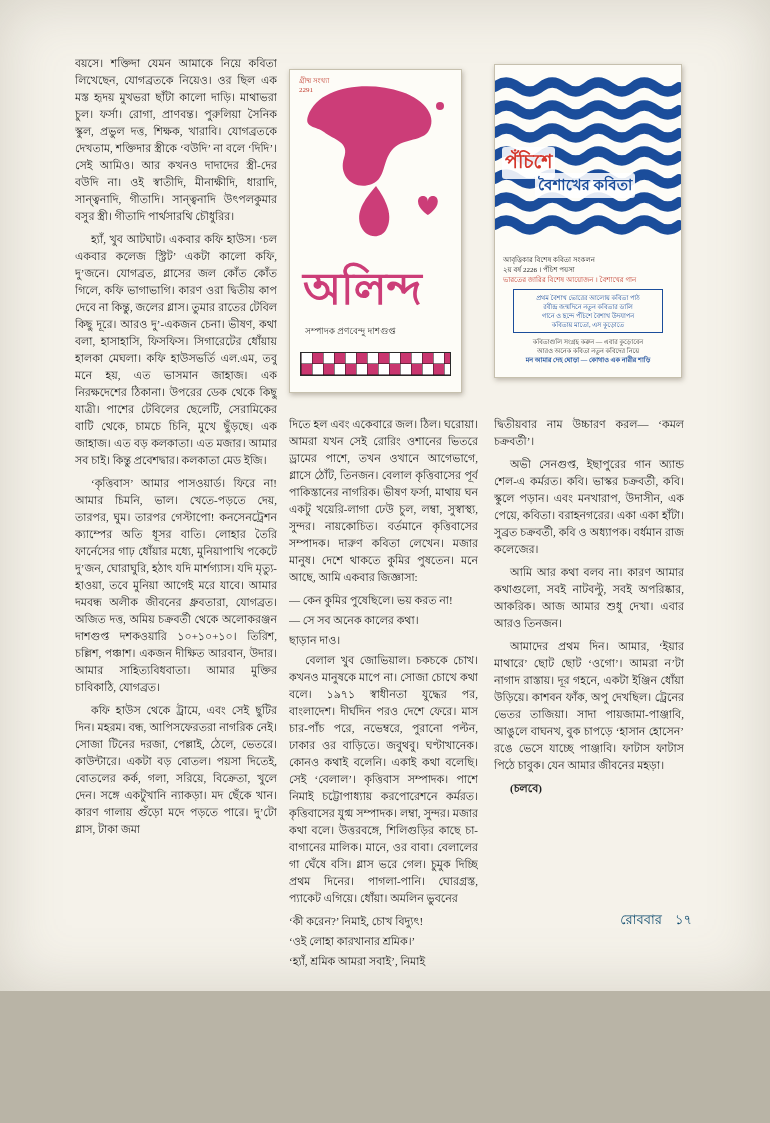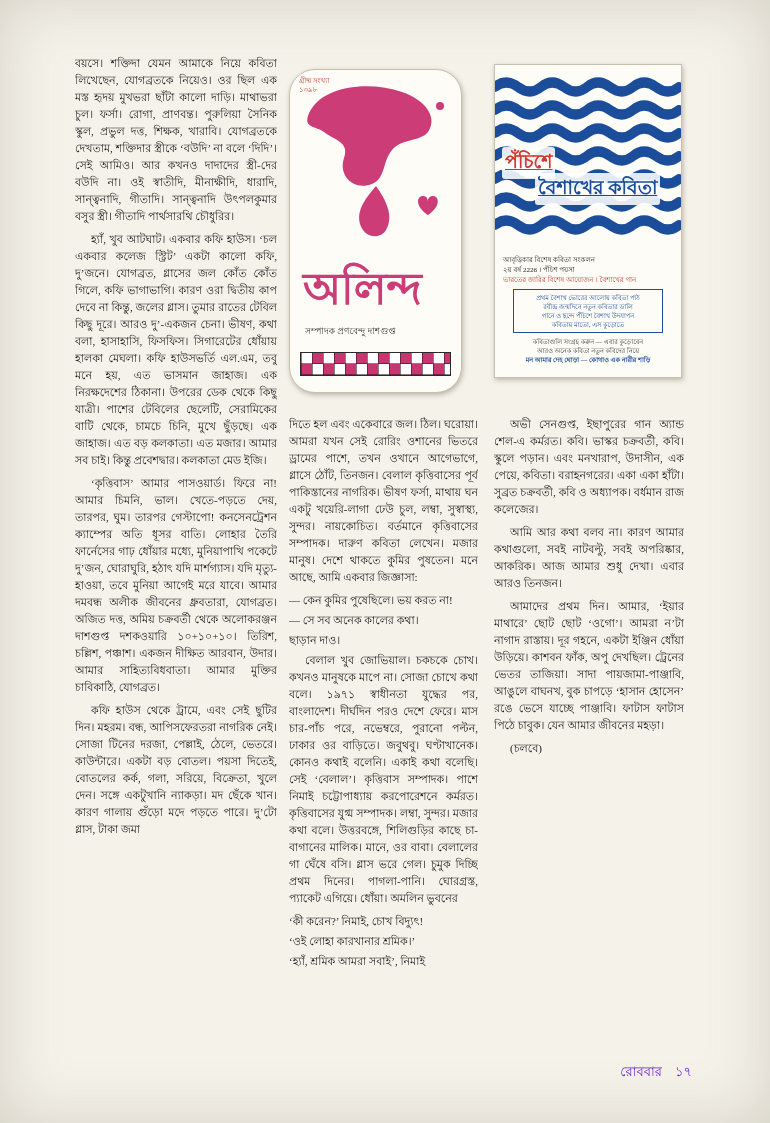--- a/index.html
+++ b/index.html
@@ -1,42 +1,42 @@
 <!DOCTYPE html>
 <html><head>
 <meta charset="utf-8">
 <style>
   html,body{margin:0;padding:0;background:#b9b4a6;}
   .page{
-    position:relative; width:770px; height:1123px; margin:0 auto;
+    position:relative; width:770px; height:991px; margin:0 auto;
     background:#f5f2ea;
     box-shadow:inset 0 0 60px rgba(120,110,90,.25);
     font-family:"Liberation Serif", serif;
     color:#1c1c1c;
     overflow:hidden;
   }
   .col{position:absolute; overflow:hidden;}
   .col p{
     font-size:11px; line-height:17px; text-align:justify;
     margin:0 0 6px 0; text-indent:16px;
   }
   .col p.noindent{text-indent:0;}
   .col p.dialogue{text-indent:0; margin-bottom:3px;}
   .col-left{left:75px; top:55px; width:202px; height:995px;}
   .col-mid{left:289px; top:416px; width:189px; height:634px;font-family:Liberation Serif, serif;}
   .col-right{left:494px; top:416px; width:190px; height:634px;}
-  .ending{text-align:right; font-weight:normal; margin-top:4px;}
+  .ending{text-align:right; font-weight:bold; margin-top:4px;}
 
   
   .cover{
     position:absolute; background:#fdfcf7;
     border:1px solid #c6c0ae;
     box-shadow:1px 2px 5px rgba(80,70,50,.35);
   }
-  .cover1{left:289px; top:69px; width:171px; height:322px;border-radius:26px;}
+  .cover1{left:289px; top:69px; width:171px; height:322px;}
   .c1-corner{
     position:absolute; top:7px; left:9px;
     font-size:7px; line-height:9px; color:#c0392b;
   }
   .c1-art{position:absolute; top:8px; left:0; width:171px; height:190px;}
   .c1-title{
     position:absolute; left:13px; top:198px;
     font-size:44px; line-height:44px; font-weight:bold; color:#cc3d78;
   }
   .c1-editor{
@@ -52,62 +52,61 @@
     border:1px solid #2a2a2a;
   }
 
   
   .cover2{left:494px; top:64px; width:186px; height:312px;}
   .c2-waves{position:absolute; top:10px; left:0; width:186px; height:172px;}
   .c2-title1,.c2-title2{
     position:absolute; font-weight:bold;
     background:rgba(255,255,255,.88); padding:0 3px; border-radius:3px;
     text-shadow:0 0 3px #fff;
-    text-decoration:underline;
   }
   .c2-title1{left:7px; top:82px; font-size:19px; color:#d4372c;}
-  .c2-title2{left:40px; top:108px; font-size:19px; color:#1b4d9b;}
+  .c2-title2{left:40px; top:108px; font-size:15px; color:#1b4d9b;}
   .c2-meta{
     position:absolute; top:190px; left:8px; right:8px;
     text-align:left; font-size:7px; line-height:10px; color:#222;
   }
   .c2-meta .red{color:#c0392b;}
   .c2-box{
     position:absolute; top:224px; left:18px; right:18px;
     border:1px solid #1b4d9b; padding:3px 4px;
     text-align:center; font-size:6.5px; line-height:9px; color:#1b4d9b;
   }
   .c2-bottom{
     position:absolute; top:272px; left:10px; right:10px;
     text-align:center; font-size:6.5px; line-height:9px; color:#333;
   }
   .c2-bottom .blue{color:#1b4d9b; font-weight:bold;}
 
   .footer{
-    position:absolute; right:78px; bottom:40px;
-    font-size:13px; color:#6d28d9;
+    position:absolute; right:78px; bottom:60px;
+    font-size:13px; color:#0c4a6e;
   }
   .footer .pagenum{margin-left:10px;}
 </style>
 </head>
 <body>
 
 <div class="page">
 
   <div class="col col-left">
     <p class="noindent">বয়সে। শক্তিদা যেমন আমাকে নিয়ে কবিতা লিখেছেন, যোগব্রতকে নিয়েও। ওর ছিল এক মস্ত হৃদয় মুখভরা ছাঁটা কালো দাড়ি। মাথাভরা চুল। ফর্সা। রোগা, প্রাণবন্ত। পুরুলিয়া সৈনিক স্কুল, প্রভুল দত্ত, শিক্ষক, খারাবি। যোগব্রতকে দেখতাম, শক্তিদার স্ত্রীকে ‘বউদি’ না বলে ‘দিদি’। সেই আমিও। আর কখনও দাদাদের স্ত্রী-দের বউদি না। ওই স্বাতীদি, মীনাক্ষীদি, ধারাদি, সান্ত্বনাদি, গীতাদি। সান্ত্বনাদি উৎপলকুমার বসুর স্ত্রী। গীতাদি পার্থসারথি চৌধুরির।</p>
     <p>হ্যাঁ, খুব আটঘাট। একবার কফি হাউস। ‘চল একবার কলেজ স্ট্রিট’ একটা কালো কফি, দু’জনে। যোগব্রত, গ্লাসের জল কোঁত কোঁত গিলে, কফি ভাগাভাগি। কারণ ওরা দ্বিতীয় কাপ দেবে না কিন্তু, জলের গ্লাস। তুমার রাতের টেবিল কিছু দূরে। আরও দু’-একজন চেনা। ভীষণ, কথা বলা, হাসাহাসি, ফিসফিস। সিগারেটের ধোঁয়ায় হালকা মেঘলা। কফি হাউসভর্তি এল.এম, তবু মনে হয়, এত ভাসমান জাহাজ। এক নিরক্ষদেশের ঠিকানা। উপরের ডেক থেকে কিছু যাত্রী। পাশের টেবিলের ছেলেটি, সেরামিকের বাটি থেকে, চামচে চিনি, মুখে ছুঁড়ছে। এক জাহাজ। এত বড় কলকাতা। এত মজার। আমার সব চাই। কিন্তু প্রবেশদ্বার। কলকাতা মেড ইজি।</p>
     <p>‘কৃত্তিবাস’ আমার পাসওয়ার্ড। ফিরে না! আমার চিমনি, ভাল। খেতে-পড়তে দেয়, তারপর, ঘুম। তারপর গেস্টাপো! কনসেনট্রেশন ক্যাম্পের অতি ধূসর বাতি। লোহার তৈরি ফার্নেসের গাঢ় ধোঁয়ার মধ্যে, মুনিয়াপাখি পকেটে দু’জন, ঘোরাঘুরি, হঠাৎ যদি মার্শগ্যাস। যদি মৃত্যু-হাওয়া, তবে মুনিয়া আগেই মরে যাবে। আমার দমবন্ধ অলীক জীবনের ধ্রুবতারা, যোগব্রত। অজিত দত্ত, অমিয় চক্রবর্তী থেকে অলোকরঞ্জন দাশগুপ্ত দশকওয়ারি ১০+১০+১০। তিরিশ, চল্লিশ, পঞ্চাশ। একজন দীক্ষিত আরবান, উদার। আমার সাহিত্যবিধবাতা। আমার মুক্তির চাবিকাঠি, যোগব্রত।</p>
     <p>কফি হাউস থেকে ট্রামে, এবং সেই ছুটির দিন। মহরম। বন্ধ, আপিসফেরতরা নাগরিক নেই। সোজা টিনের দরজা, পেল্লাই, ঠেলে, ভেতরে। কাউন্টারে। একটা বড় বোতল। পয়সা দিতেই, বোতলের কর্ক, গলা, সরিয়ে, বিক্রেতা, খুলে দেন। সঙ্গে একটুখানি ন্যাকড়া। মদ ছেঁকে খান। কারণ গালায় গুঁড়ো মদে পড়তে পারে। দু’টো গ্লাস, টাকা জমা</p>
   </div>
 
   <div class="cover cover1">
     <div class="c1-corner">
       <div>গ্রীষ্ম সংখ্যা</div>
-      <div>১৩৯৮</div>
+      <div>2291</div>
     </div>
     <svg class="c1-art" viewBox="0 0 171 190" xmlns="http://www.w3.org/2000/svg">
       <path fill="#cc3d78" d="M18,38 C28,8 78,2 112,14 C136,22 148,40 138,54 C130,64 112,60 102,72 C92,84 96,100 82,106 C64,113 48,98 54,80 C60,64 44,62 34,54 C26,48 14,50 18,38 Z"></path>
       <path fill="#cc3d78" d="M86,108 C96,122 104,138 96,152 C90,162 74,160 70,146 C66,132 76,120 86,108 Z"></path>
       <path fill="#cc3d78" transform="translate(128,118) scale(0.9)" d="M0,6 C0,-2 11,-2 11,6 C11,-2 22,-2 22,6 C22,14 11,21 11,21 C11,21 0,14 0,6 Z"></path>
       <circle fill="#cc3d78" cx="150" cy="28" r="4"></circle>
     </svg>
     <div class="c1-title">অলিন্দ</div>
     <div class="c1-editor">
       <span>সম্পাদক</span>
@@ -153,20 +152,21 @@
     <p class="dialogue">— কেন কুমির পুষেছিলে। ভয় করত না!</p>
     <p class="dialogue">— সে সব অনেক কালের কথা।</p>
     <p class="dialogue">ছাড়ান দাও।</p>
     <p>বেলাল খুব জোভিয়াল। চকচকে চোখ। কখনও মানুষকে মাপে না। সোজা চোখে কথা বলে। ১৯৭১ স্বাধীনতা যুদ্ধের পর, বাংলাদেশ। দীর্ঘদিন পরও দেশে ফেরে। মাস চার-পাঁচ পরে, নভেম্বরে, পুরানো পল্টন, ঢাকার ওর বাড়িতে। জবুথবু। ঘণ্টাখানেক। কোনও কথাই বলেনি। একাই কথা বলেছি। সেই ‘বেলাল’। কৃত্তিবাস সম্পাদক। পাশে নিমাই চট্টোপাধ্যায় করপোরেশনে কর্মরত। কৃত্তিবাসের যুগ্ম সম্পাদক। লম্বা, সুন্দর। মজার কথা বলে। উত্তরবঙ্গে, শিলিগুড়ির কাছে চা-বাগানের মালিক। মানে, ওর বাবা। বেলালের গা ঘেঁষে বসি। গ্লাস ভরে গেল। চুমুক দিচ্ছি প্রথম দিনের। পাগলা-পানি। ঘোরগ্রস্ত, প্যাকেট এগিয়ে। ধোঁয়া। অমলিন ভুবনের</p>
     <p class="dialogue">‘কী করেন?’ নিমাই, চোখ বিদ্যুৎ!</p>
     <p class="dialogue">‘ওই লোহা কারখানার শ্রমিক।’</p>
     <p class="dialogue">‘হ্যাঁ, শ্রমিক আমরা সবাই’, নিমাই</p>
   </div>
 
   <div class="col col-right">
+    <p class="noindent">দ্বিতীয়বার নাম উচ্চারণ করল— ‘কমল চক্রবর্তী’।</p>
     <p>অভী সেনগুপ্ত, ইছাপুরের গান অ্যান্ড শেল-এ কর্মরত। কবি। ভাস্কর চক্রবর্তী, কবি। স্কুলে পড়ান। এবং মনখারাপ, উদাসীন, এক পেয়ে, কবিতা। বরাহনগরের। একা একা হাঁটা। সুব্রত চক্রবর্তী, কবি ও অধ্যাপক। বর্ধমান রাজ কলেজের।</p>
     <p>আমি আর কথা বলব না। কারণ আমার কথাগুলো, সবই নাটবল্টু, সবই অপরিষ্কার, আকরিক। আজ আমার শুধু দেখা। এবার আরও তিনজন।</p>
     <p>আমাদের প্রথম দিন। আমার, ‘ইয়ার মাথারে’ ছোট ছোট ‘ওগো’। আমরা ন’টা নাগাদ রাস্তায়। দূর গহনে, একটা ইঞ্জিন ধোঁয়া উড়িয়ে। কাশবন ফাঁক, অপু দেখছিল। ট্রেনের ভেতর তাজিয়া। সাদা পায়জামা-পাঞ্জাবি, আঙুলে বাঘনখ, বুক চাপড়ে ‘হাসান হোসেন’ রঙে ভেসে যাচ্ছে পাঞ্জাবি। ফাটাস ফাটাস পিঠে চাবুক। যেন আমার জীবনের মহড়া।</p>
     <p class="ending">(চলবে)</p>
   </div>
 
   <div class="footer">
     <span>রোববার</span>
     <span class="pagenum">১৭</span>
   </div>

